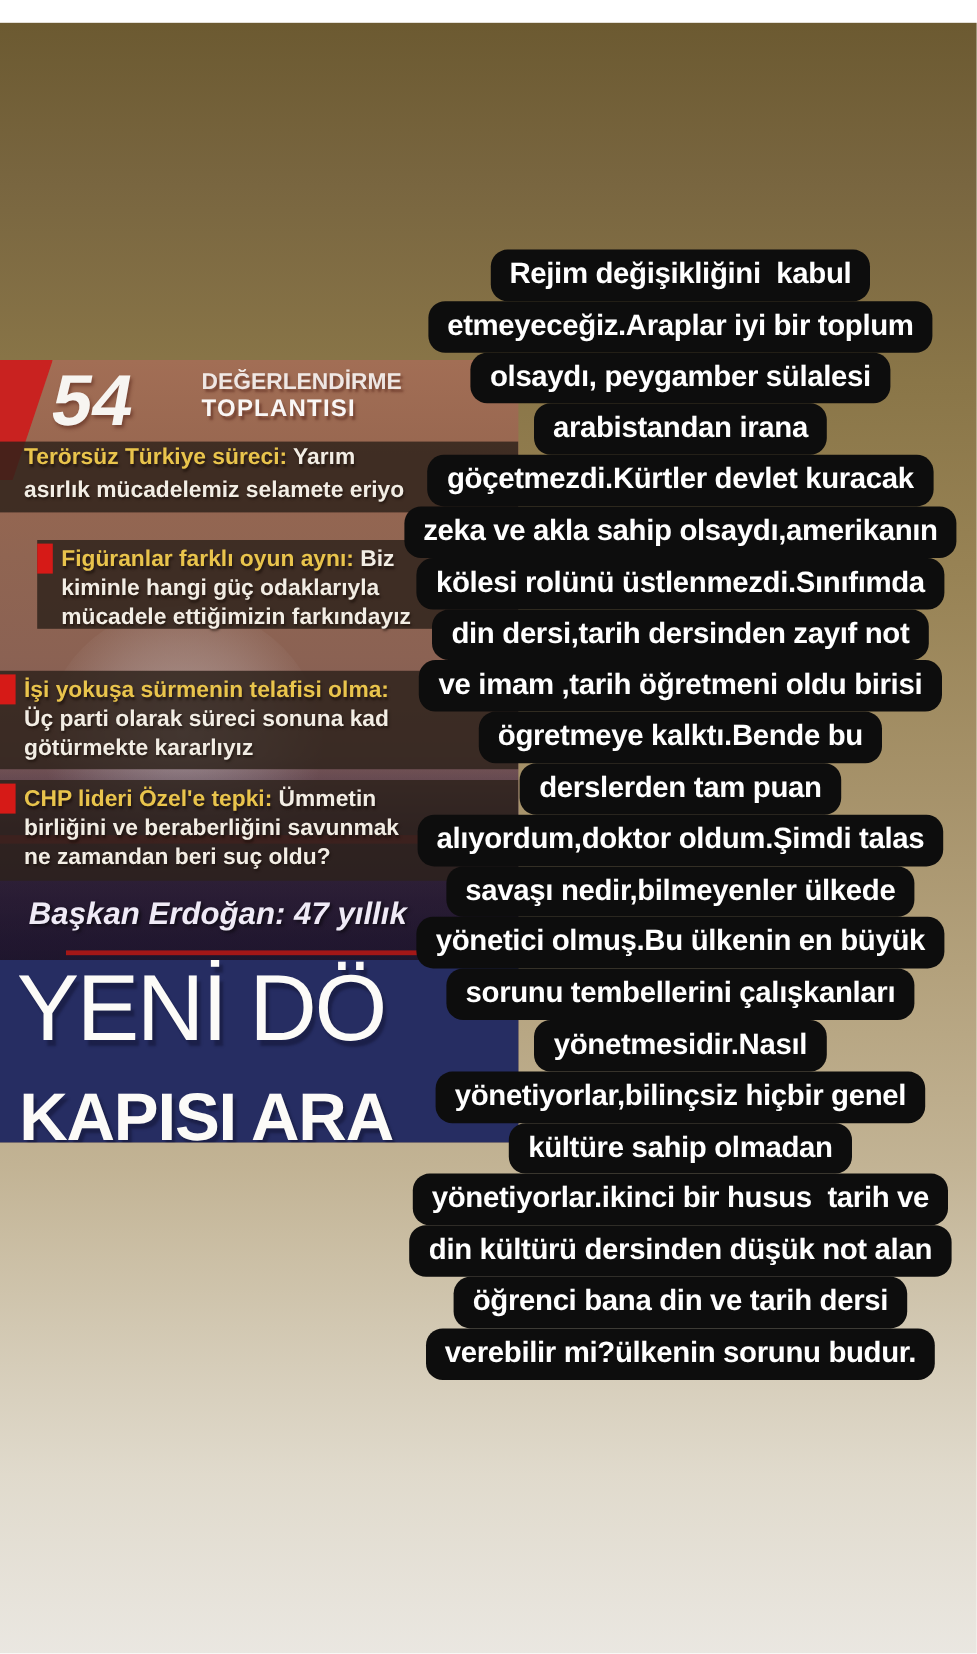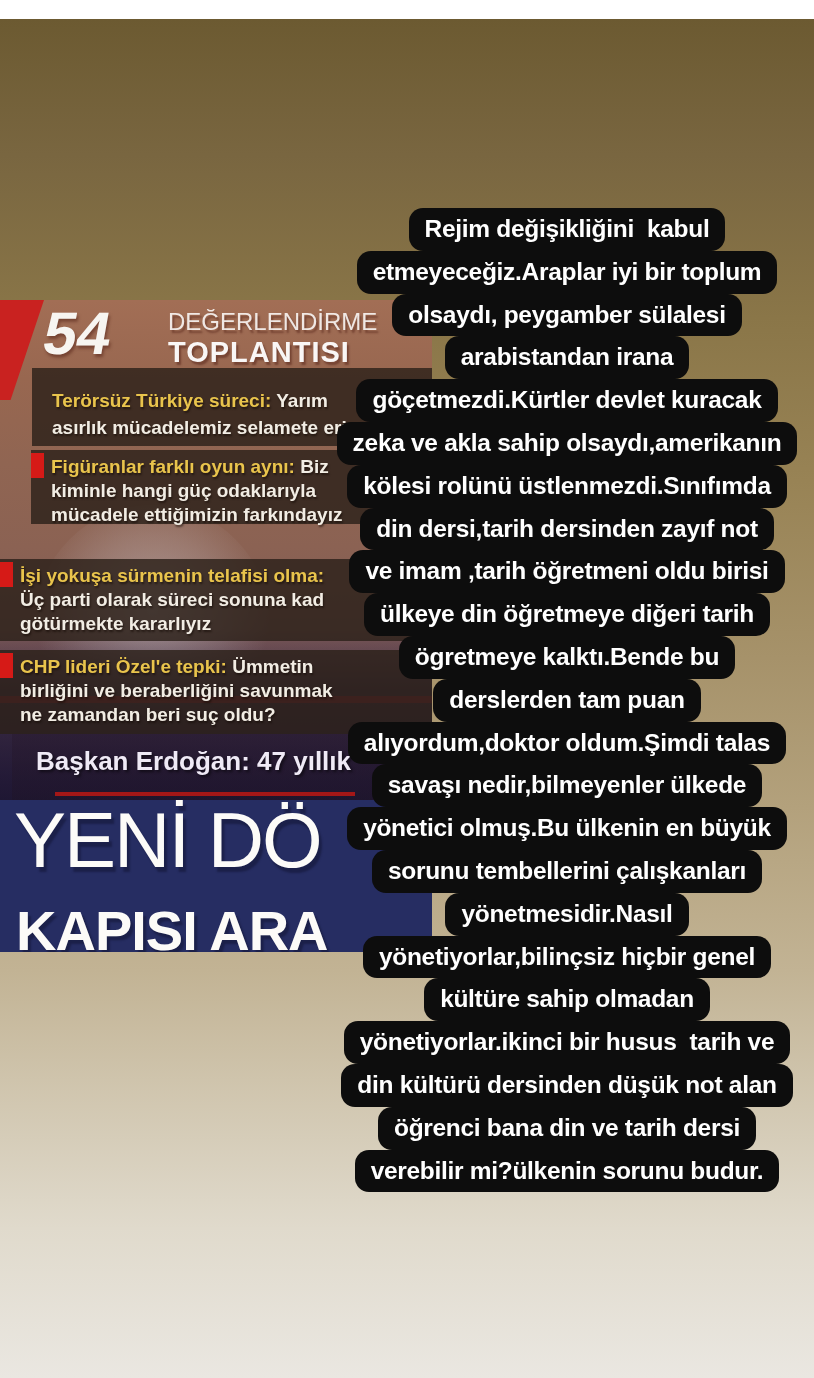--- a/index.html
+++ b/index.html
@@ -27,37 +27,37 @@
   .emblem{position:absolute;left:35px;top:205px;width:235px;height:235px;border-radius:50%;z-index:1;
     background:radial-gradient(circle at 50% 45%, rgba(228,232,240,0.42) 0%, rgba(225,228,238,0.18) 42%, rgba(225,228,238,0) 68%);}
   .photo-dark{position:absolute;left:0;right:0;top:330px;height:172px;z-index:1;
     background:linear-gradient(180deg, rgba(25,18,48,0) 0%, rgba(25,18,48,0.5) 35%, rgba(18,14,40,0.72) 100%);}
   .photo-redline{position:absolute;left:0;right:0;top:396px;height:7px;background:rgba(160,35,45,0.75);z-index:1;}
 
   .logo-row{position:absolute;top:0;height:68px;left:0;right:0;z-index:2;}
   .logo-num{position:absolute;left:44px;top:0px;font-size:60px;font-weight:800;color:#f7f5f1;
     transform:skewX(-10deg);text-shadow:2px 3px 3px rgba(80,30,20,0.5);line-height:68px;}
   .logo-txt{position:absolute;left:168px;top:8px;text-shadow:2px 3px 2px rgba(80,30,20,0.5);}
-  .logo-txt .l1{font-size:24px;font-weight:400;color:rgba(255,255,255,0.85);text-align:right;}
-  .logo-txt .l2{font-size:29px;font-weight:800;color:rgba(255,255,255,0.95);letter-spacing:1px;margin-top:0px;}
+  .logo-txt .l1{font-size:19px;font-weight:700;color:rgba(255,255,255,0.85);text-align:right;}
+  .logo-txt .l2{font-size:20px;font-weight:800;color:rgba(255,255,255,0.95);letter-spacing:1px;margin-top:0px;}
 
   .banner{position:absolute;left:0;right:0;background:rgba(44,33,26,0.82);
     padding:5px 8px 0 20px;font-weight:bold;font-size:19px;line-height:24px;color:#f2ede4;
     text-shadow:1px 2px 2px rgba(20,10,5,0.6);z-index:3;}
-  .b0{top:68px;height:59px;line-height:27px;padding-top:19px;margin-left:32px;}
+  .b0{top:68px;height:59px;line-height:27px;padding-top:0;}
   .b1{top:150px;height:69px;margin-left:31px;}
   .b2{top:246px;height:77px;margin-top:13px;}
   .b3{top:350px;height:79px;}
   .lead{color:#e9c44c;}
   .keep-space{white-space:pre;}
   .redsq{position:absolute;left:0;top:3px;width:13px;height:25px;background:#d61a17;}
 
-  .erdogan{position:absolute;top:434px;height:62px;left:12px;right:0;padding:12px 0 0 24px;
+  .erdogan{position:absolute;top:434px;height:62px;left:0;right:0;padding:12px 0 0 24px;
     font-size:26px;font-weight:bold;color:#efeaf6;text-shadow:2px 2px 3px rgba(0,0,0,0.55);z-index:3;
-    background:linear-gradient(180deg, rgba(40,25,45,0.45), rgba(30,20,40,0.55));}
+    background:linear-gradient(180deg, rgba(40,25,45,0.45), rgba(30,20,40,0.55));font-style:italic;}
   .erdogan-underline{position:absolute;top:492px;left:55px;width:300px;height:4px;background:#a41717;z-index:3;}
 
   .bigbanner{position:absolute;top:500px;height:152px;left:0;right:0;background:#262d62;z-index:3;overflow:hidden;}
   .bt1{position:absolute;left:14px;top:-6px;font-size:78px;font-weight:400;letter-spacing:-2px;color:#fcfbf8;
     line-height:92px;text-shadow:3px 5px 2px rgba(10,10,30,0.35);white-space:pre;}
   .bt2{position:absolute;left:16px;top:100px;font-size:56px;font-weight:800;letter-spacing:-1px;color:#fcfbf8;
     line-height:62px;text-shadow:3px 4px 2px rgba(10,10,30,0.35);white-space:pre;}
 
   
   .story{position:absolute;left:326px;top:208px;width:482px;z-index:5;
@@ -128,21 +128,20 @@
   <div class="story">
       <span class="story-line">Rejim değişikliğini  kabul</span>
       <span class="story-line">etmeyeceğiz.Araplar iyi bir toplum</span>
       <span class="story-line">olsaydı, peygamber sülalesi</span>
       <span class="story-line">arabistandan irana</span>
       <span class="story-line">göçetmezdi.Kürtler devlet kuracak</span>
       <span class="story-line">zeka ve akla sahip olsaydı,amerikanın</span>
       <span class="story-line">kölesi rolünü üstlenmezdi.Sınıfımda</span>
       <span class="story-line">din dersi,tarih dersinden zayıf not</span>
       <span class="story-line">ve imam ,tarih öğretmeni oldu birisi</span>
-      <span class="story-line">ülkeye din öğretmeye diğeri tarih</span>
       <span class="story-line">ögretmeye kalktı.Bende bu</span>
       <span class="story-line">derslerden tam puan</span>
       <span class="story-line">alıyordum,doktor oldum.Şimdi talas</span>
       <span class="story-line">savaşı nedir,bilmeyenler ülkede</span>
       <span class="story-line">yönetici olmuş.Bu ülkenin en büyük</span>
       <span class="story-line">sorunu tembellerini çalışkanları</span>
       <span class="story-line">yönetmesidir.Nasıl</span>
       <span class="story-line">yönetiyorlar,bilinçsiz hiçbir genel</span>
       <span class="story-line">kültüre sahip olmadan</span>
       <span class="story-line">yönetiyorlar.ikinci bir husus  tarih ve</span>

